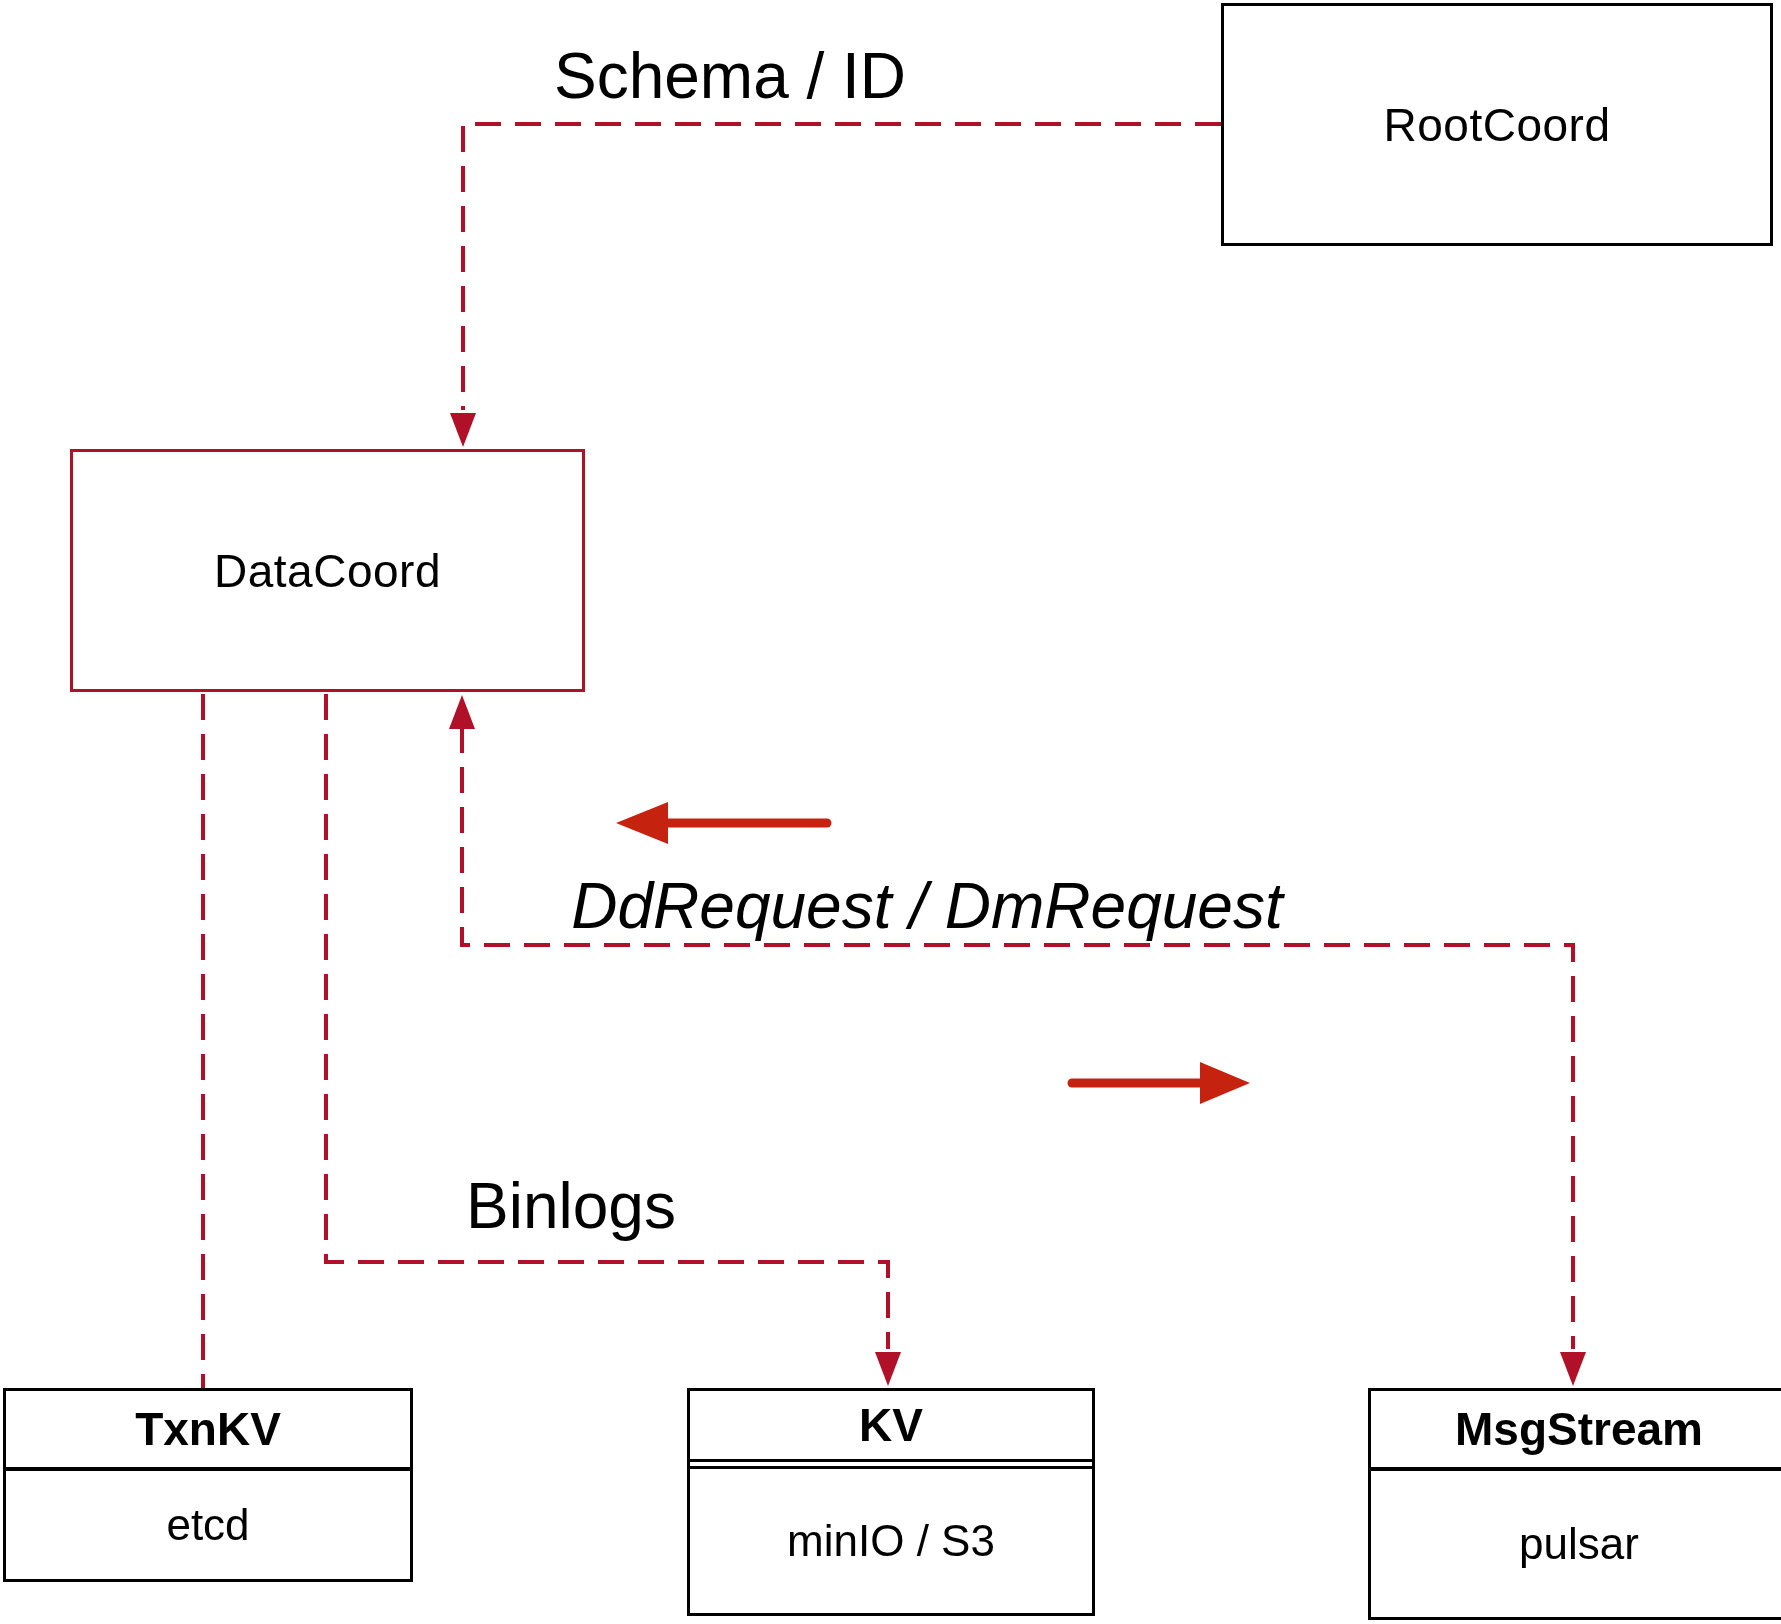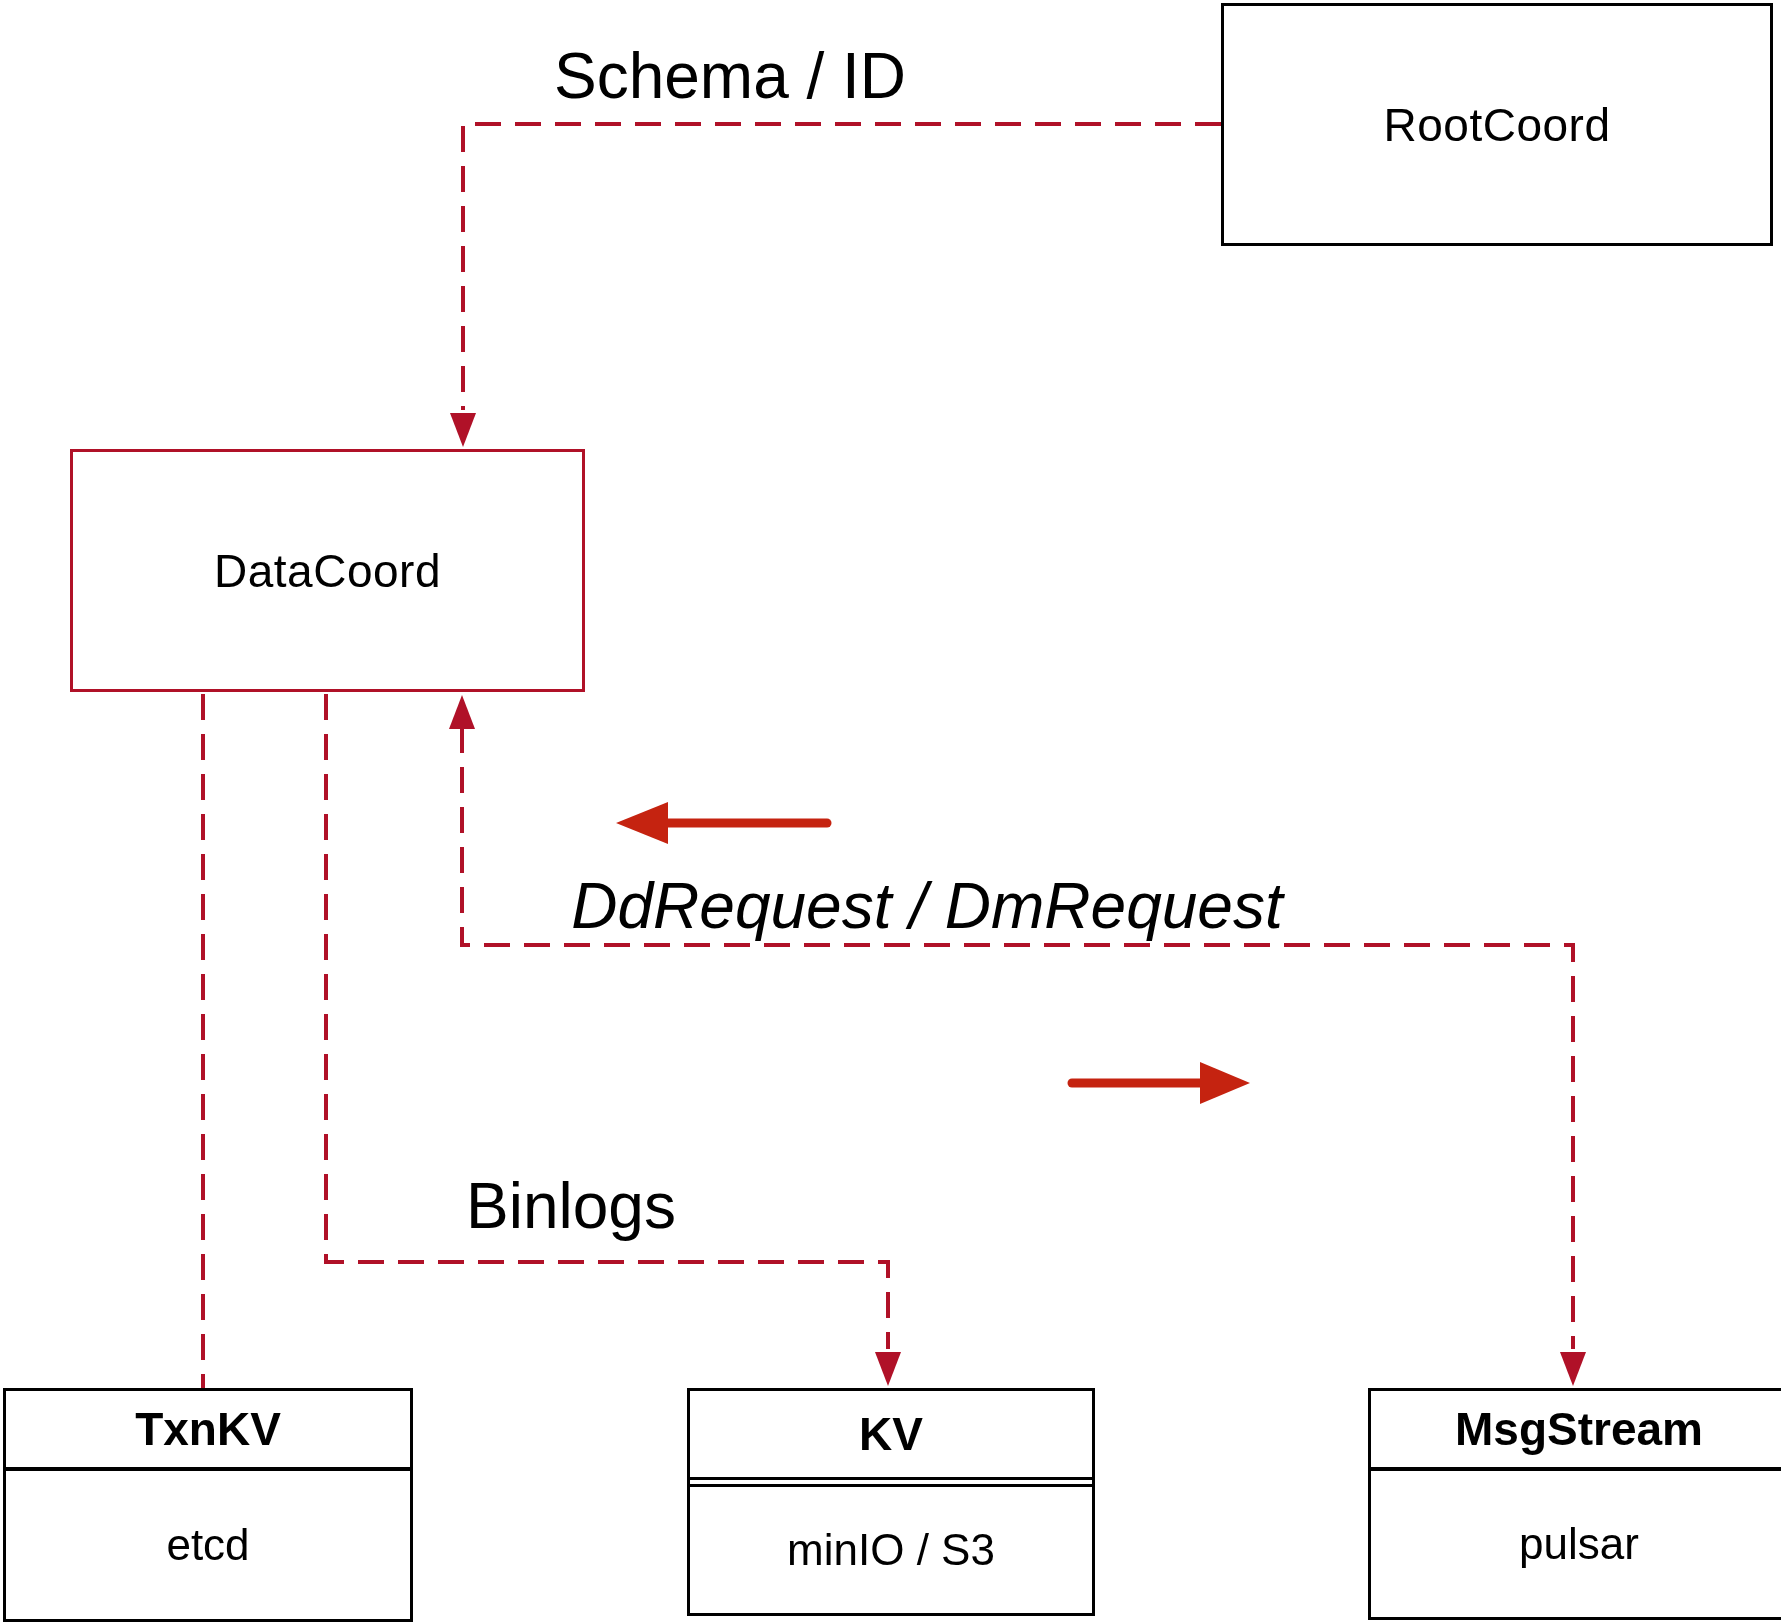--- a/index.html
+++ b/index.html
@@ -25,21 +25,21 @@
     position:absolute;box-sizing:border-box;
     border:3px solid #000000;background:#ffffff;
     display:flex;flex-direction:column;z-index:2;color:#000000;
   }
   .tbox-header{
     box-sizing:border-box;height:80px;
     display:flex;align-items:center;justify-content:center;
     font-weight:bold;font-size:46px;white-space:nowrap;
     border-bottom:4px solid #000000;
   }
-  .tbox-header.double{height:96px;border-bottom:10px double #000000;}
+  .tbox-header.double{height:78px;border-bottom:10px double #000000;}
   .tbox-body{
     flex:1;display:flex;flex-direction:column;
     align-items:center;justify-content:center;
     font-size:44px;line-height:62px;text-align:center;white-space:nowrap;
   }
   .edge-label{
     position:absolute;z-index:2;color:#000000;
     font-size:64px;white-space:nowrap;
     transform:translate(-50%,-50%);
   }
@@ -83,21 +83,21 @@
   </svg>
 
   <div class="node node-black" style="left:1221px;top:3px;width:552px;height:243px;">
     <span class="node-title">RootCoord</span>
   </div>
 
   <div class="node node-red" style="left:70px;top:449px;width:515px;height:243px;">
     <span class="node-title">DataCoord</span>
   </div>
 
-  <div class="tbox" style="left:3px;top:1388px;width:410px;height:234px;">
+  <div class="tbox" style="left:3px;top:1388px;width:410px;height:194px;">
     <div class="tbox-header">TxnKV</div>
     <div class="tbox-body">
       <span>etcd</span>
     </div>
   </div>
 
   <div class="tbox" style="left:687px;top:1388px;width:408px;height:228px;">
     <div class="tbox-header double">KV</div>
     <div class="tbox-body">
       <span>minIO / S3</span>

